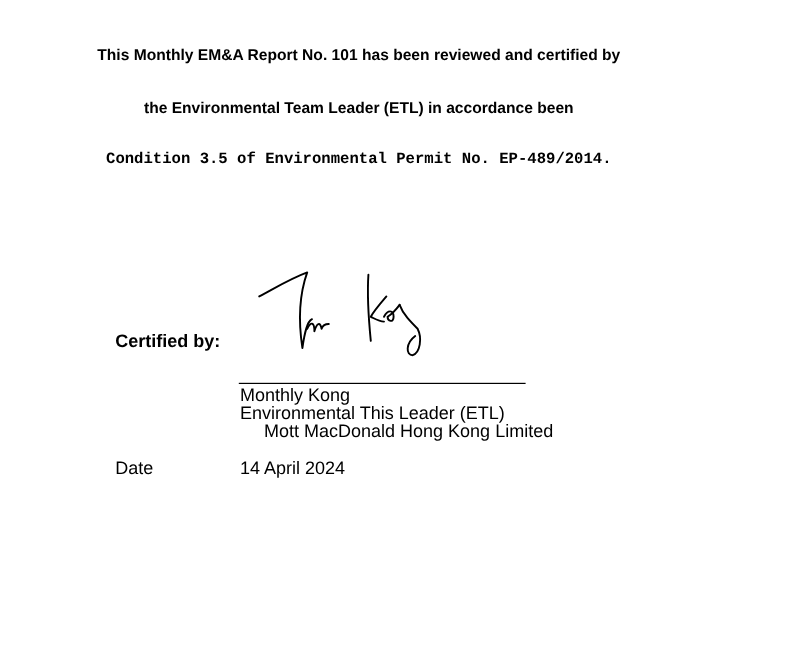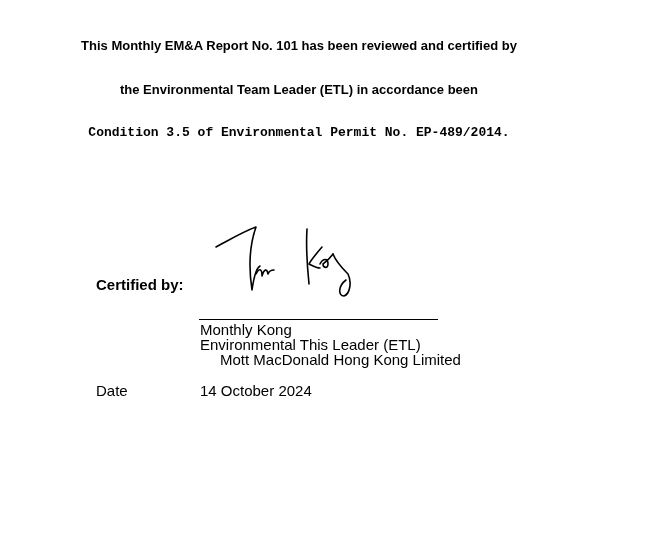--- a/index.html
+++ b/index.html
@@ -45,13 +45,13 @@
   </svg>
 </div>
 
 <div class="sigline"></div>
 
 <div class="abs" style="left:200px; top:322px;">Monthly Kong</div>
 <div class="abs" style="left:200px; top:337px;">Environmental This Leader (ETL)</div>
 <div class="abs" style="left:200px; top:352px;margin-left:20px;">Mott MacDonald Hong Kong Limited</div>
 
 <div class="abs" style="left:96px; top:383px;text-align:center;">Date</div>
-<div class="abs" style="left:200px; top:383px;">14 October 2024</div>
+<div class="abs" style="left:200px; top:383px;">14 April 2024</div>
 
 </body></html>

